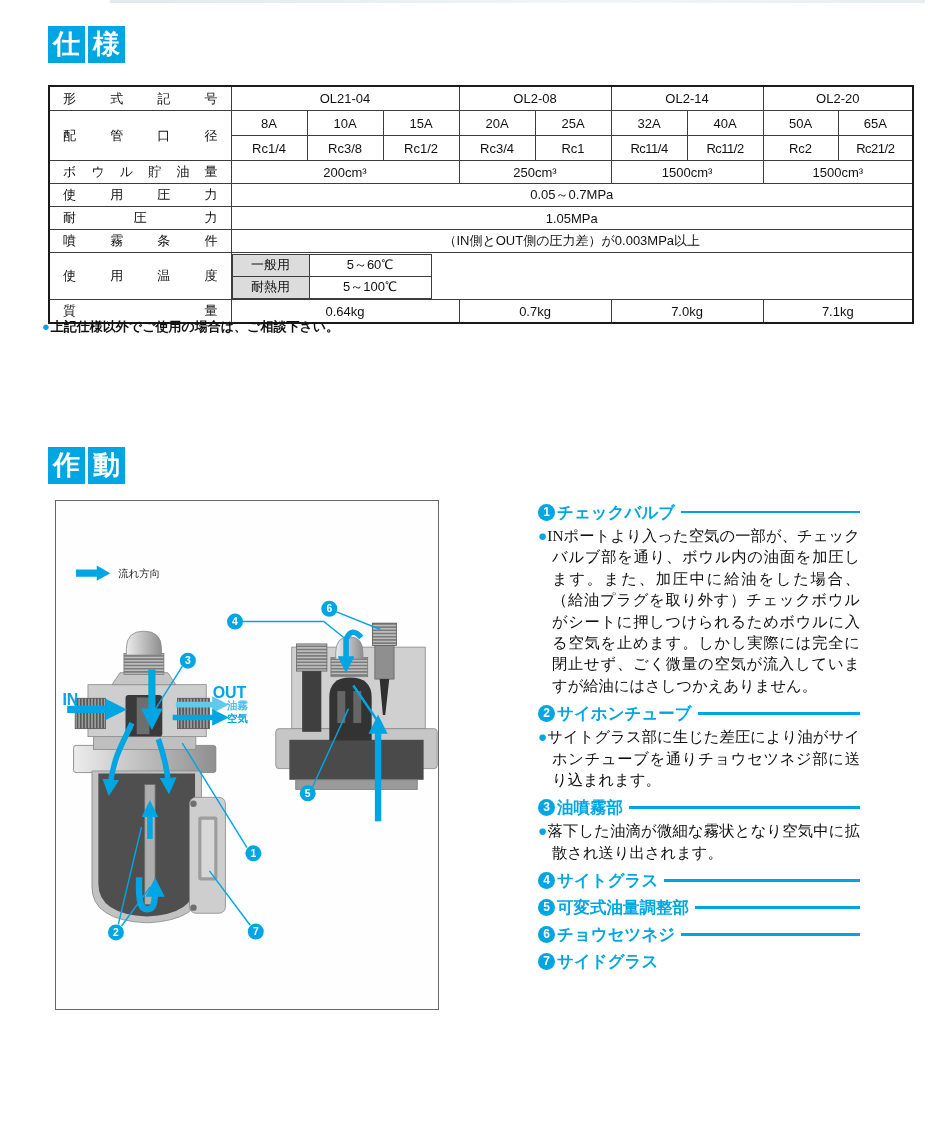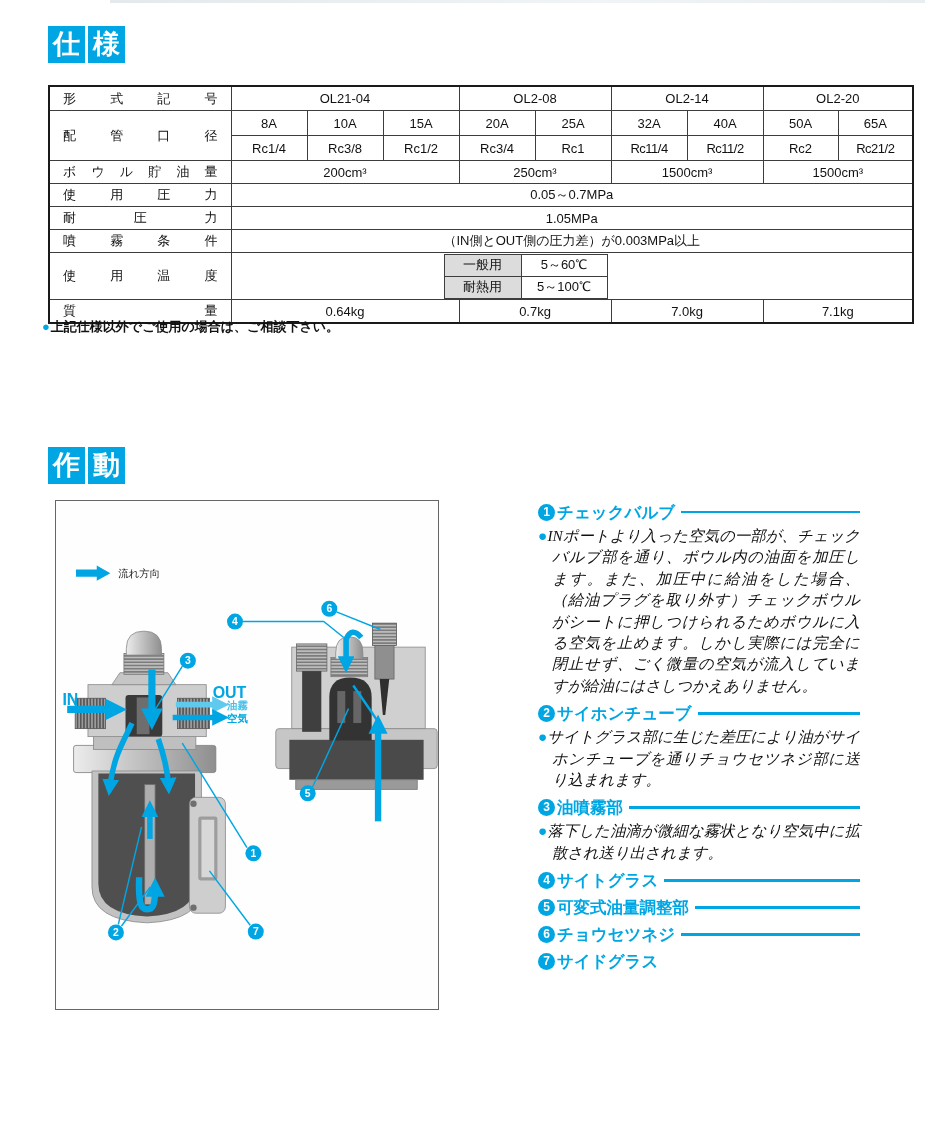--- a/index.html
+++ b/index.html
@@ -17,21 +17,21 @@
   table.spec{position:absolute;left:48px;top:85px;width:864px;border-collapse:collapse;
         table-layout:fixed;font-size:13px;text-align:center;}
   table.spec td{border:1px solid #3d3d3d;padding:0;vertical-align:middle;background:#fff;}
   table.spec{border:2px solid #1a1a1a;}
   td.lbl{background:#cdeaf7;}
   td.gry{background:#dcdcdc;}
   .jchars{display:flex;justify-content:space-between;padding:0 13px;}
   .r1 td{height:23px;} .r2 td{height:24px;} .r3 td{height:24px;} .r4 td{height:22px;}
   .r5 td{height:22px;} .r6 td{height:22px;} .r7 td{height:22px;} .r8 td{height:46px;} .r9 td{height:22px;}
   td.cond{font-size:13px;letter-spacing:-0.5px;}
-  .tempwrap{margin-left:212px;width:164px;}
+  .tempwrap{width:200px;}
   table.temp{border-collapse:collapse;width:100%;font-size:13px;}
   table.temp td{border:1px solid #3d3d3d;height:21px;padding:0;}
   table.temp td.tl{background:#dcdcdc;width:76px;}
   
   .note{position:absolute;left:42px;top:318px;font-family:"Liberation Serif",serif;
         font-weight:bold;font-size:13px;color:#111;}
   .note .bullet{color:#00a6e3;margin-right:1px;}
   
   .diagbox{position:absolute;left:55px;top:500px;width:384px;height:510px;
         border:1.5px solid #666;background:#fefefe;box-sizing:border-box;}
@@ -39,21 +39,21 @@
   .svgtxt{font-family:"Liberation Sans",sans-serif;}
   
   .expl{position:absolute;left:538px;top:502px;width:322px;}
   .sec{margin-bottom:7px;}
   .sec-title{display:flex;align-items:center;color:#00a6e3;font-weight:bold;font-size:16.5px;
         line-height:20px;margin-bottom:3px;white-space:nowrap;}
   .sec-title .num{flex:none;width:17px;height:17px;border-radius:50%;background:#00a6e3;color:#fff;
         font-size:12px;line-height:17px;text-align:center;font-weight:bold;margin-right:2px;}
   .sec-title .rule{flex:1;height:2.5px;background:#00a6e3;margin-left:6px;min-width:18px;}
   .sec-body{font-family:"Liberation Serif",serif;font-size:15.3px;line-height:21.4px;color:#101010;
-        padding-left:14px;text-indent:-14px;text-align:justify;font-style:italic;}
+        padding-left:14px;text-indent:-14px;text-align:justify;}
   .sec-body .b-bullet{color:#00a6e3;}
 </style>
 </head>
 <body>
 
 <div class="page">
 
   <div class="top-artifact"></div>
 
   <div class="badge badge-spec">

